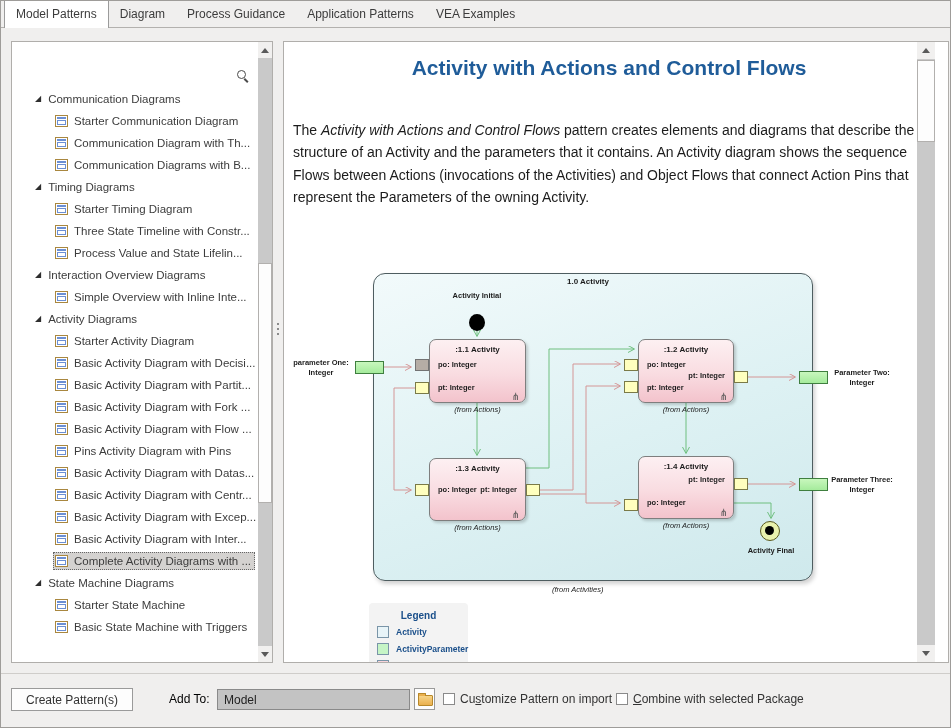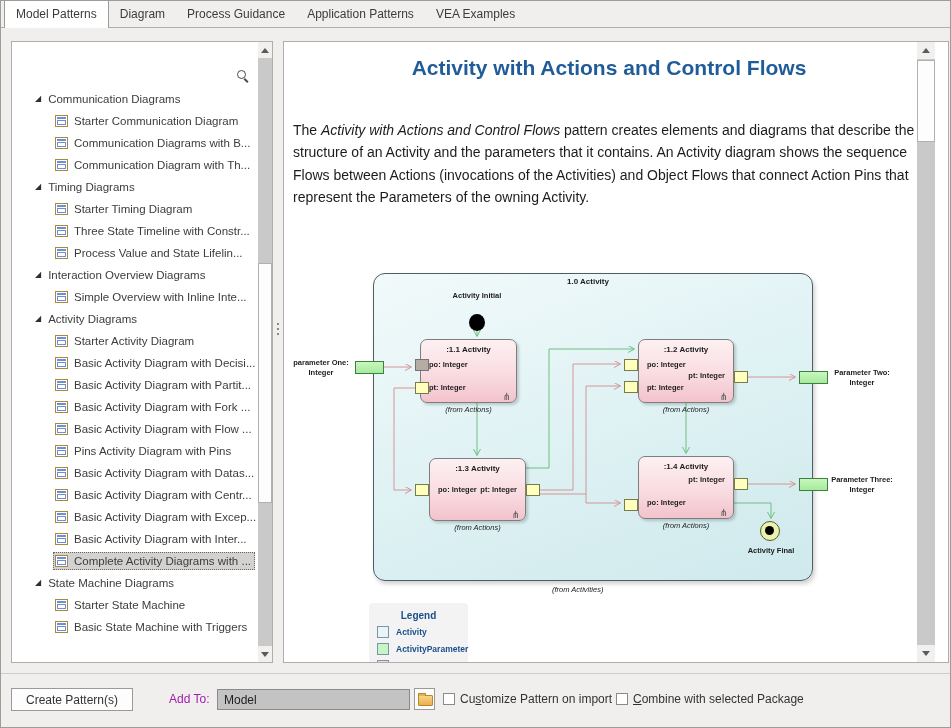--- a/index.html
+++ b/index.html
@@ -72,21 +72,21 @@
   .legend{position:absolute;left:85px;top:561px;width:99px;height:75px;background:#f3f3f3;border-radius:4px;z-index:3;}
   .legend-title{text-align:center;font-size:10px;font-weight:bold;color:#1a4f8a;padding-top:7px;}
   .lrow{display:flex;align-items:center;margin:5px 0 0 8px;}
   .lswatch{width:12px;height:12px;border:1px solid #7a95a8;box-sizing:border-box;flex:none;}
   .llabel{font-size:8.5px;font-weight:bold;color:#1a4f8a;margin-left:7px;}
 
   
   .footer{position:absolute;left:0;right:0;top:672px;height:54px;background:#f0efee;border-top:1px solid #cfcdca;}
   .btn{position:absolute;left:10px;top:14px;width:122px;height:23px;background:#fdfdfd;border:1px solid #9a9a9a;
        font-size:12px;color:#333;display:flex;align-items:center;justify-content:center;box-sizing:border-box;}
-  .addto{position:absolute;left:168px;top:18px;font-size:12px;color:#a21caf;}
+  .addto{position:absolute;left:168px;top:18px;font-size:12px;color:#000000;}
   .addto-input{position:absolute;left:216px;top:15px;width:193px;height:21px;background:#c3c3c3;border:1px solid #8a8a8a;
        font-family:"Liberation Sans",sans-serif;font-size:12px;color:#222;padding:0 6px;box-sizing:border-box;}
   .folder-btn{position:absolute;left:413px;top:14px;width:21px;height:22px;background:#fdfdfd;border:1px solid #9a9a9a;box-sizing:border-box;}
   .folder{position:absolute;left:3px;top:6px;width:13px;height:9px;background:linear-gradient(180deg,#f6d488,#eab04e);border:1px solid #b8882a;border-radius:1px;}
   .folder::before{content:"";position:absolute;left:-1px;top:-3px;width:6px;height:2px;background:#eab04e;border:1px solid #b8882a;border-bottom:none;border-radius:1px 1px 0 0;}
   .cb{position:absolute;top:19px;width:12px;height:12px;background:#fff;border:1px solid #8a8a8a;box-sizing:border-box;}
   .cblabel{position:absolute;top:18px;font-size:12px;color:#333;white-space:nowrap;}
 </style>
 </head>
 <body>
@@ -112,27 +112,27 @@
         </div>
         <div class="trow item">
           <span class="twrap">
             <span class="dicon"></span>
             <span class="tlabel">Starter Communication Diagram</span>
           </span>
         </div>
         <div class="trow item">
           <span class="twrap">
             <span class="dicon"></span>
+            <span class="tlabel">Communication Diagram with Th...</span>
+          </span>
+        </div>
+        <div class="trow item">
+          <span class="twrap">
+            <span class="dicon"></span>
             <span class="tlabel">Communication Diagrams with B...</span>
-          </span>
-        </div>
-        <div class="trow item">
-          <span class="twrap">
-            <span class="dicon"></span>
-            <span class="tlabel">Communication Diagram with Th...</span>
           </span>
         </div>
         <div class="trow cat">
           <span class="tri">◢</span>
           <span class="tlabel">Timing Diagrams</span>
         </div>
         <div class="trow item">
           <span class="twrap">
             <span class="dicon"></span>
             <span class="tlabel">Starter Timing Diagram</span>
@@ -298,21 +298,21 @@
         <path d="M100,325 L127,325" marker-end="url(#as)"></path>
         <path d="M131,346 L110,346 L110,448 L127,448" marker-end="url(#as)"></path>
         <path d="M256,448 L289,448 L289,322 L336,322" marker-end="url(#as)"></path>
         <path d="M256,452 L302,452 L302,344 L336,344" marker-end="url(#as)"></path>
         <path d="M302,452 L302,461 L336,461" marker-end="url(#as)"></path>
         <path d="M464,335 L511,335" marker-end="url(#as)"></path>
         <path d="M464,442 L511,442" marker-end="url(#as)"></path>
       </g>
     </svg>
 
-    <div class="abox" style="left:136px;top:297px;">
+    <div class="abox" style="left:145px;top:297px;">
       <div class="atitle">:1.1 Activity</div>
       <div class="pinlbl" style="left:8px;top:20px;">po: Integer</div>
       <div class="pinlbl" style="left:8px;top:43px;">pt: Integer</div>
       <div class="rake">⋔</div>
       <div class="fromlbl">(from Actions)</div>
     </div>
 
     <div class="abox" style="left:354px;top:297px;width:96px;">
       <div class="atitle">:1.2 Activity</div>
       <div class="pinlbl" style="left:8px;top:20px;">po: Integer</div>

